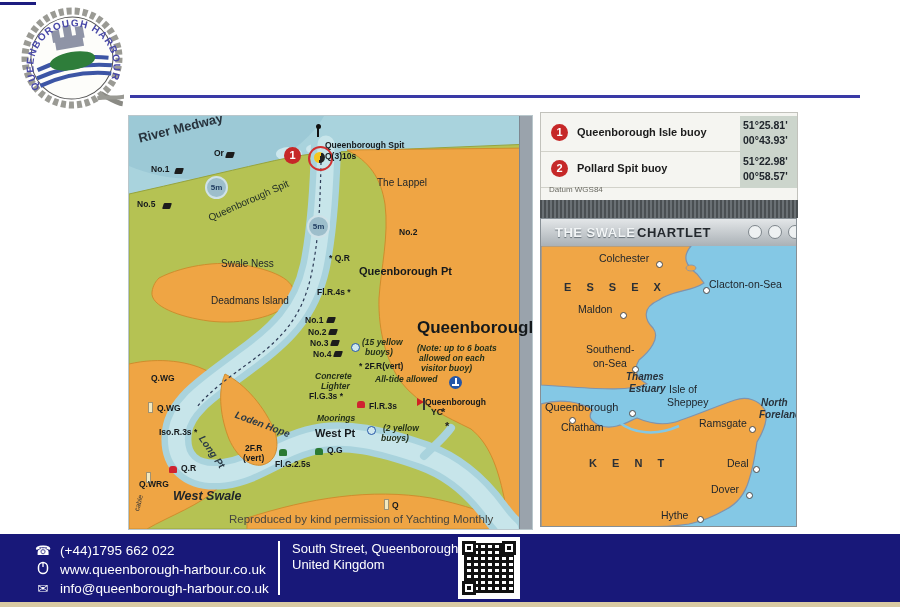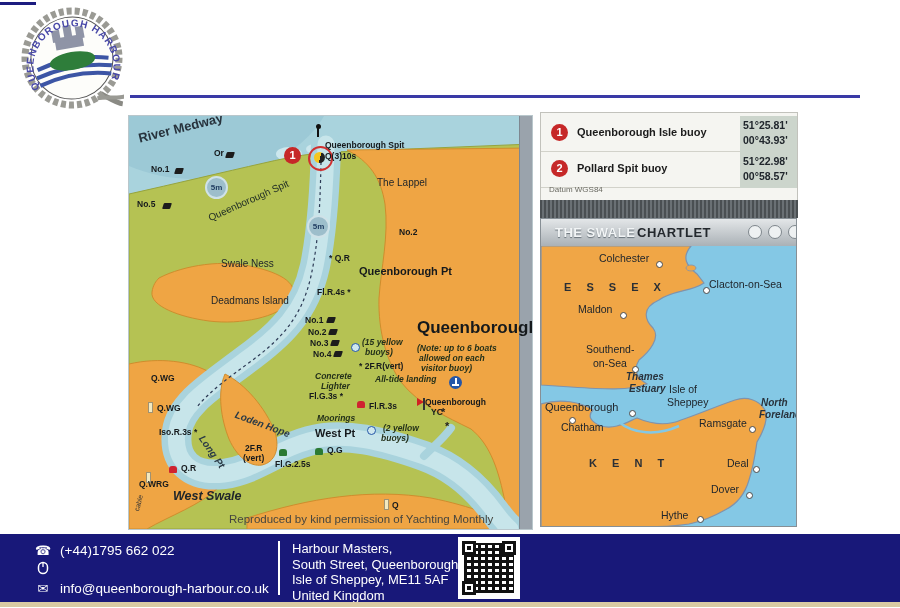--- a/index.html
+++ b/index.html
@@ -200,21 +200,21 @@
         <span class="lb lb-nav" style="left: 179px; top: 212px;">No.2</span>
         <span class="lb lb-nav" style="left: 181px; top: 223px;">No.3</span>
         <span class="lb lb-nav" style="left: 184px; top: 234px;">No.4</span>
         <span class="lb lb-town" style="left: 288px; top: 203px;">Queenborough</span>
         <span class="lb lb-note" style="left: 288px; top: 228px;">(Note: up to 6 boats</span>
         <span class="lb lb-note" style="left: 290px; top: 238px;">allowed on each</span>
         <span class="lb lb-note" style="left: 292px; top: 248px;">visitor buoy)</span>
         <span class="lb lb-note" style="left: 233px; top: 222px;">(15 yellow</span>
         <span class="lb lb-note" style="left: 236px; top: 232px;">buoys)</span>
         <span class="lb lb-nav" style="left: 230px; top: 246px;">* 2F.R(vert)</span>
-        <span class="lb lb-note" style="left: 246px; top: 259px;">All-tide landing</span>
+        <span class="lb lb-note" style="left: 246px; top: 259px;">All-tide allowed</span>
         <span class="lb lb-note" style="left: 186px; top: 256px;">Concrete</span>
         <span class="lb lb-note" style="left: 192px; top: 266px;">Lighter</span>
         <span class="lb lb-nav" style="left: 180px; top: 276px;">Fl.G.3s *</span>
         <span class="lb lb-nav" style="left: 22px; top: 258px;">Q.WG</span>
         <span class="lb lb-nav" style="left: 28px; top: 288px;">Q.WG</span>
         <span class="lb lb-nav" style="left: 240px; top: 286px;">Fl.R.3s</span>
         <span class="lb lb-nav" style="left: 296px; top: 282px;">Queenborough</span>
         <span class="lb lb-nav" style="left: 302px; top: 292px;">YC</span>
         <span class="lb lb-note" style="left: 188px; top: 298px;">Moorings</span>
         <span class="lb lb-water-italic" style="left: 108px; top: 294px; transform: rotate(20deg);">Loden Hope</span>
@@ -314,31 +314,30 @@
         <span class="c-icon">☎</span>
         <span>(+44)1795 662 022</span>
       </div>
       <div class="contact-row">
         <span class="c-icon">
           <svg width="12" height="14" viewBox="0 0 12 14">
               <rect x="1.5" y="1.5" width="9" height="11" rx="4.5" fill="none" stroke="#fff" stroke-width="1.5"></rect>
               <line x1="6" y1="2" x2="6" y2="6" stroke="#fff" stroke-width="1.3"></line>
             </svg>
         </span>
+        <span>www.queenborough-harbour.co.uk</span>
       </div>
       <div class="contact-row">
         <span class="c-icon">✉</span>
         <span>info@queenborough-harbour.co.uk</span>
       </div>
     </div>
     <div class="f-divider"></div>
     <div class="address">
-      <div>Harbour Masters,</div>
       <div>South Street, Queenborough,</div>
-      <div>Isle of Sheppey, ME11 5AF</div>
       <div>United Kingdom</div>
     </div>
     <div class="qr">
       <div class="qr-grid"></div>
       <div class="qr-finder qf-tl"></div>
       <div class="qr-finder qf-tr"></div>
       <div class="qr-finder qf-bl"></div>
     </div>
   </div>
 

